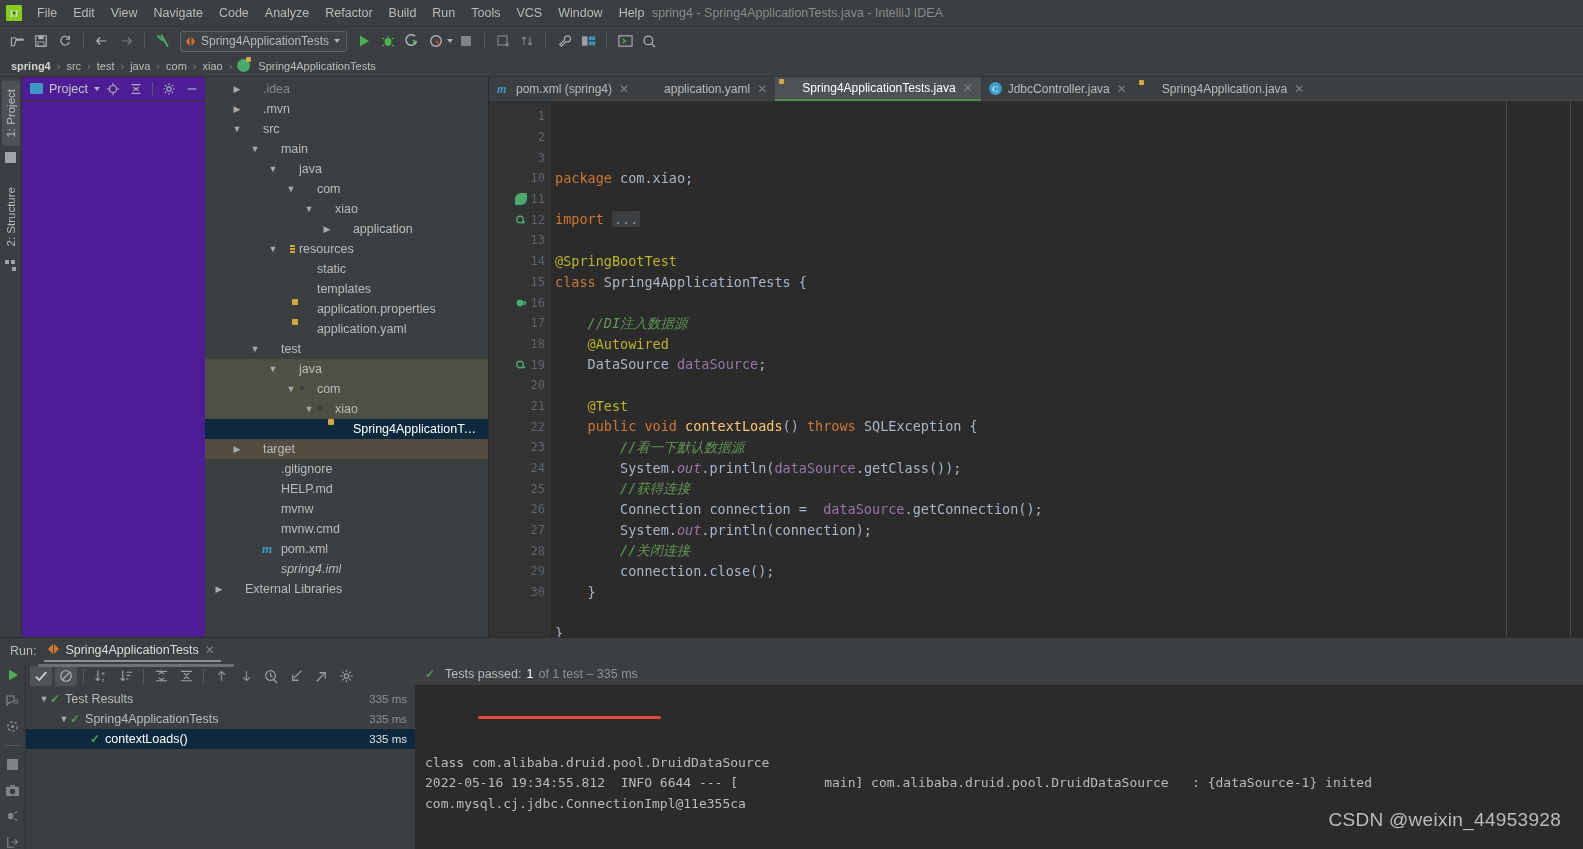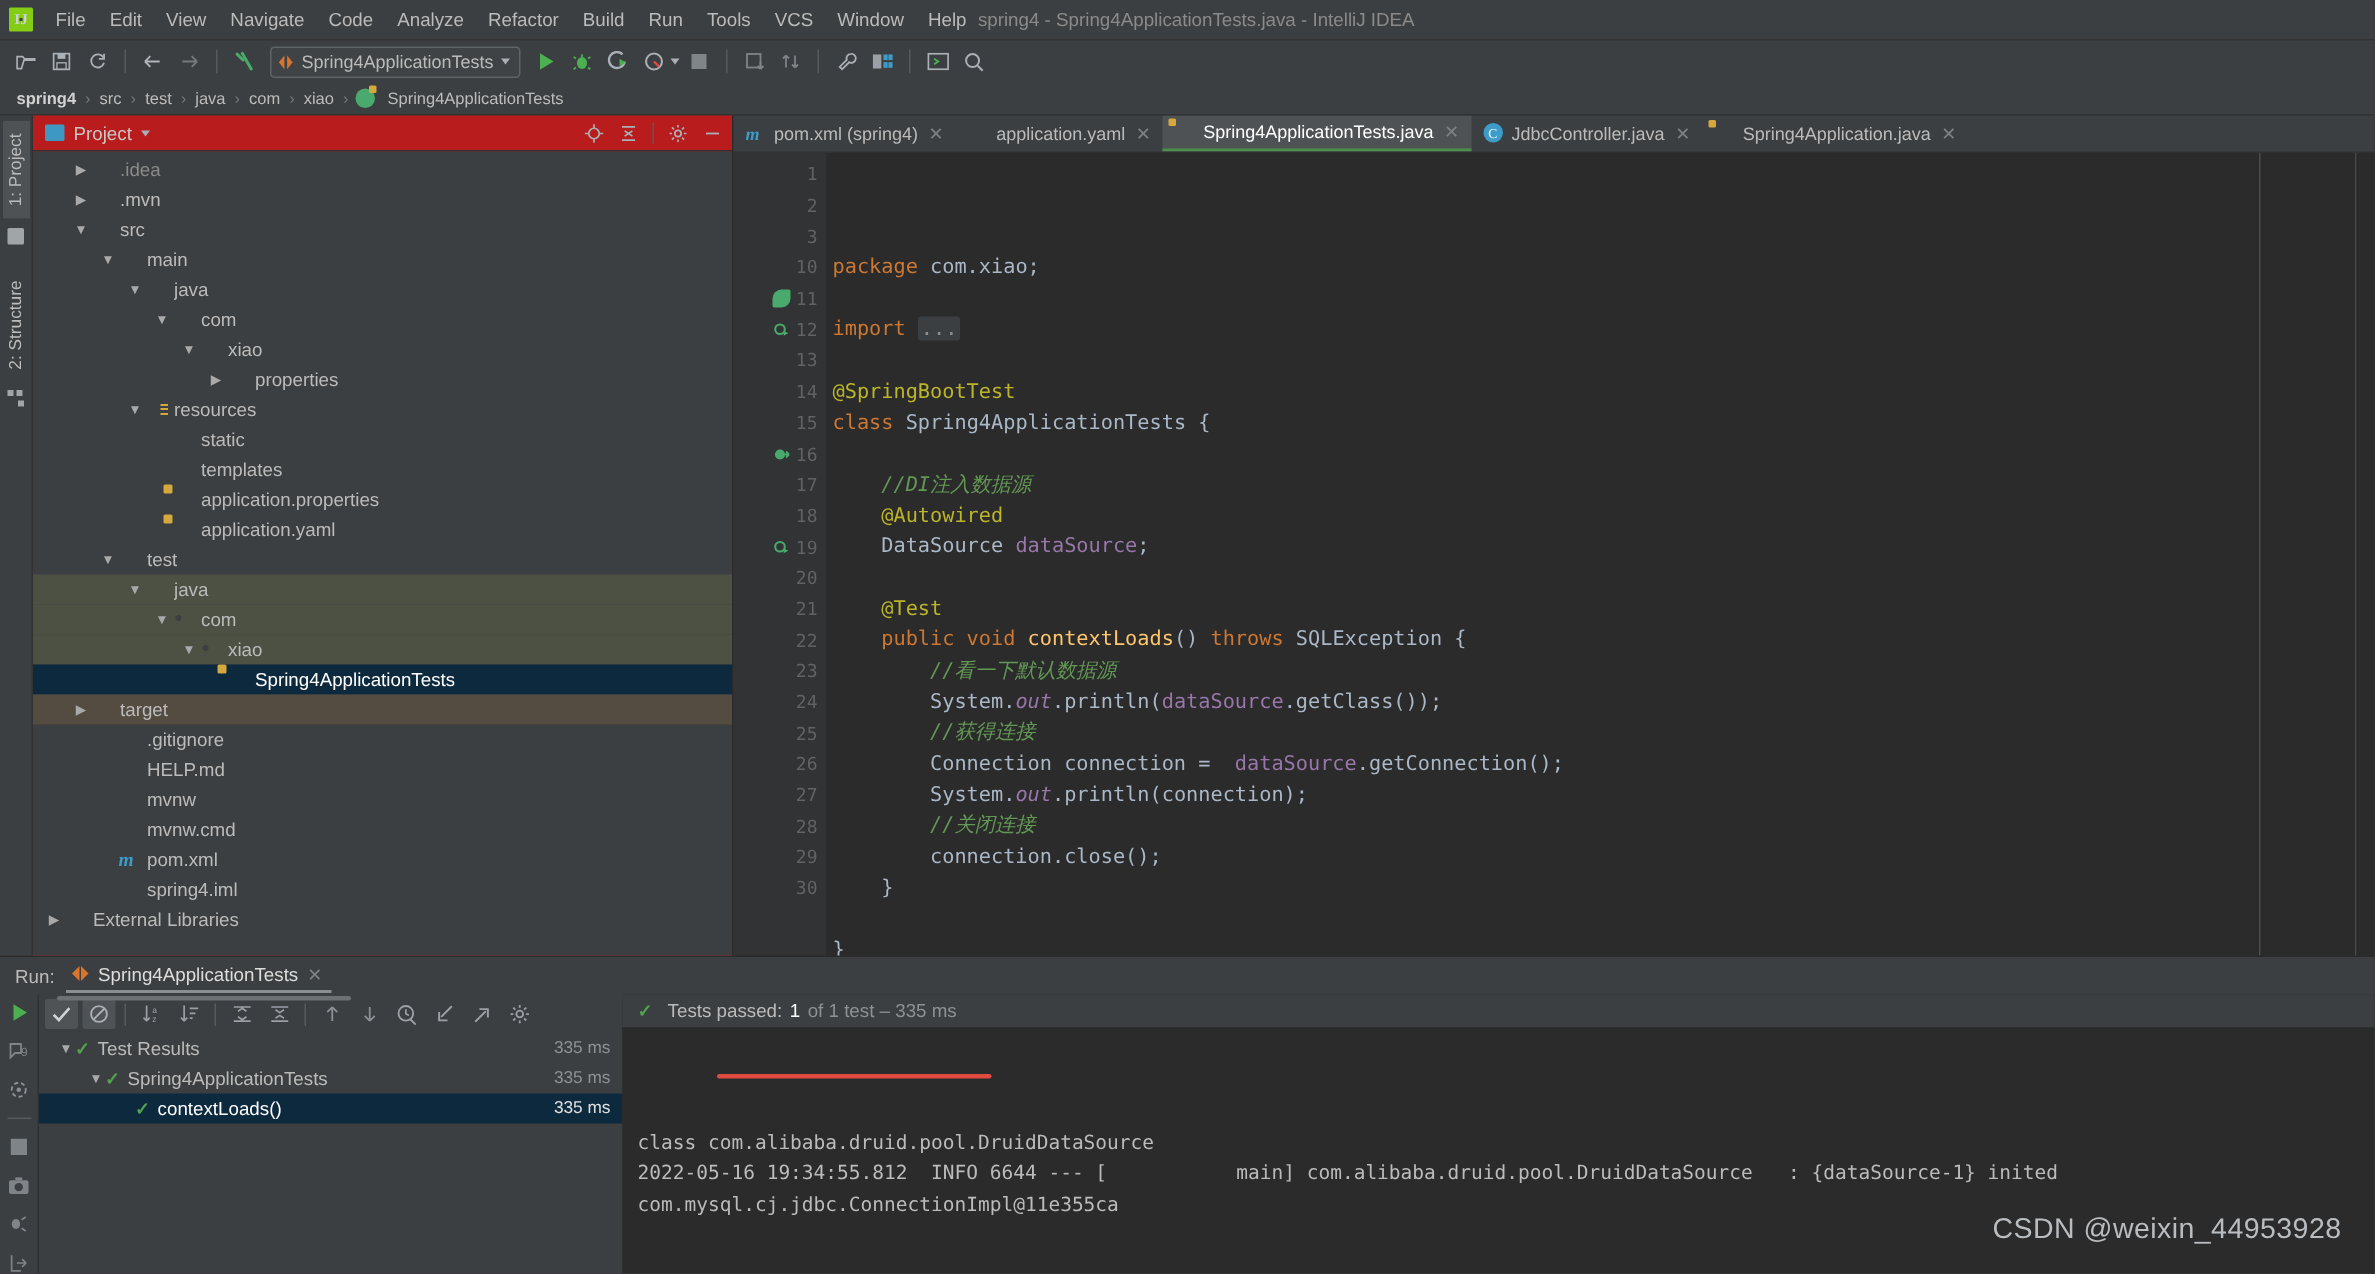--- a/index.html
+++ b/index.html
@@ -80,21 +80,21 @@
   .vicon.struct {
     background: none; position: relative;
   }
   .vicon.struct::before, .vicon.struct::after {
     content:''; position:absolute; width:4px; height:4px; background:#a0a5a8;
   }
   .vicon.struct::before { left:0; top:0; }
   .vicon.struct::after { right:0; bottom:0; box-shadow: -6px 0 0 #a0a5a8; }
 
   
-  .project-panel { width: 466px; background: #b91c1c; display: flex; flex-direction: column; flex: 0 0 466px; }
+  .project-panel { width: 466px; background: #4c1d95; display: flex; flex-direction: row; flex: 0 0 466px; }
   .pp-header {
     height: 24px; display: flex; align-items: center; padding: 0 6px 0 8px;
     border-bottom: 1px solid #323232; gap: 6px;
   }
   .pp-title { font-size: 12.5px; color: #c8c8c8; }
   .pp-sq { width: 13px; height: 11px; border: 1.5px solid #3d99c4; background: #3d99c4; border-radius: 1px; }
   .pp-actions { margin-left: auto; display: flex; align-items: center; gap: 9px; color: #a9b0b6; }
   .tree {
     flex: 1; overflow: hidden; background: #3c3f41; font-size: 12.5px; padding-top: 2px;
   }
@@ -512,21 +512,21 @@
             <span class="tlabel">com</span>
           </div>
           <div class="trow" style="padding-left: 98px;">
             <span class="arrow">▼</span>
             <span class="ticon"><span class="fold pkg"></span></span>
             <span class="tlabel">xiao</span>
           </div>
           <div class="trow" style="padding-left: 116px;">
             <span class="arrow">▶</span>
             <span class="ticon"><span class="fold pkg"></span></span>
-            <span class="tlabel">properties</span>
+            <span class="tlabel">application</span>
           </div>
           <div class="trow" style="padding-left: 62px;">
             <span class="arrow">▼</span>
             <span class="ticon"><span class="fold res"></span></span>
             <span class="tlabel">resources</span>
           </div>
           <div class="trow" style="padding-left: 80px;">
             <span class="arrow"></span>
             <span class="ticon"><span class="fold"></span></span>
             <span class="tlabel">static</span>
@@ -594,21 +594,21 @@
           <div class="trow" style="padding-left: 44px; text-align: center;">
             <span class="arrow"></span>
             <span class="ticon"><span class="file-ico"></span></span>
             <span class="tlabel">mvnw.cmd</span>
           </div>
           <div class="trow" style="padding-left: 44px;">
             <span class="arrow"></span>
             <span class="ticon"><span class="file-ico xml">m</span></span>
             <span class="tlabel">pom.xml</span>
           </div>
-          <div class="trow" style="padding-left: 44px;">
+          <div class="trow" style="padding-left: 44px; font-style: italic;">
             <span class="arrow"></span>
             <span class="ticon"><span class="file-ico"></span></span>
             <span class="tlabel">spring4.iml</span>
           </div>
           <div class="trow" style="padding-left: 8px;">
             <span class="arrow">▶</span>
             <span class="ticon"><span class="lib-ico"></span></span>
             <span class="tlabel">External Libraries</span>
           </div>
         </div>

